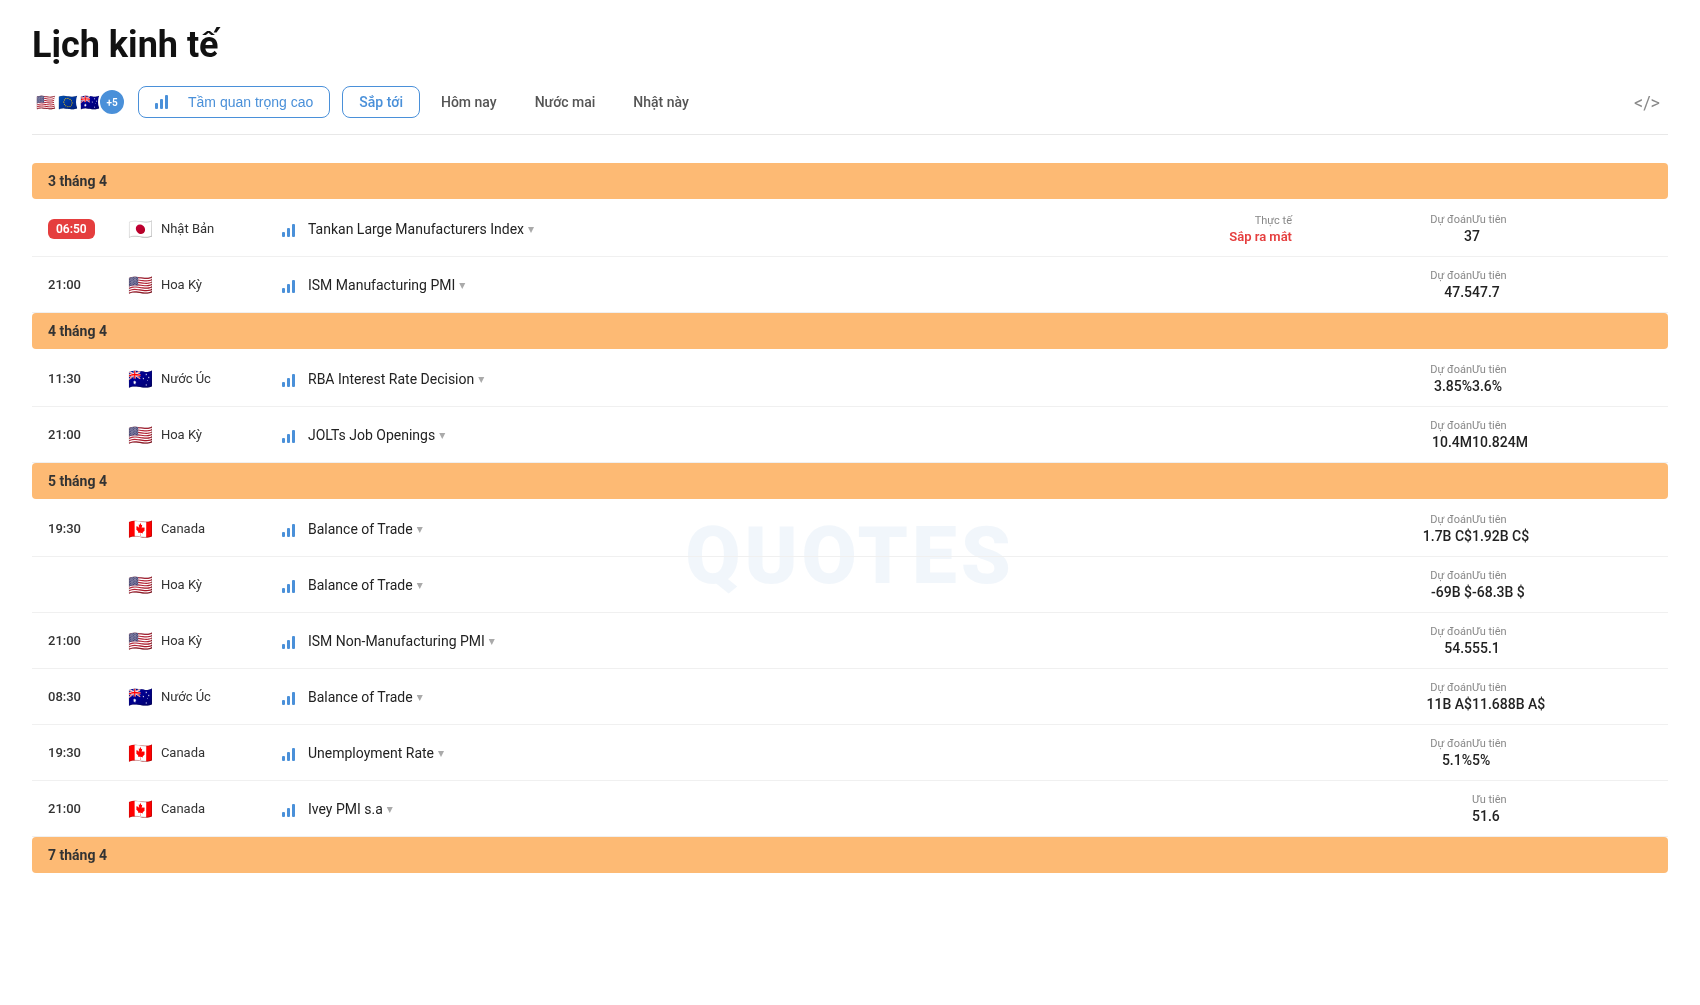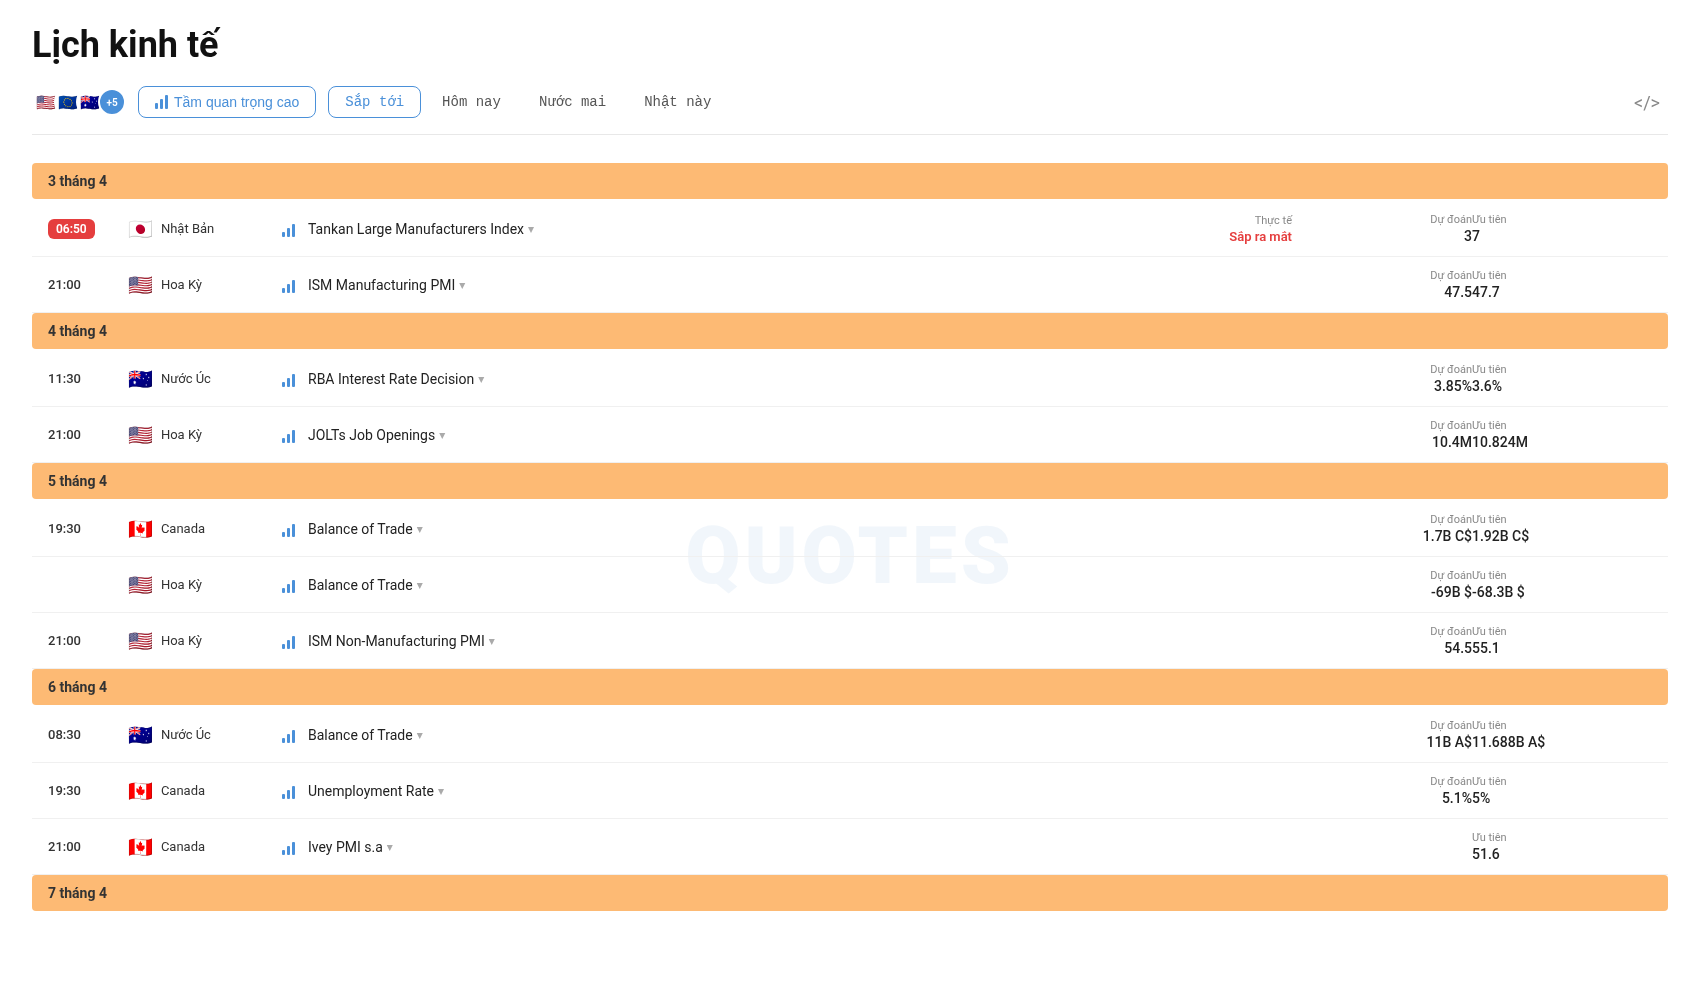--- a/index.html
+++ b/index.html
@@ -47,21 +47,21 @@
     .flag-circle:first-child { margin-left: 0; }
     .flag-more {
       background: #4a90d9;
       color: #fff;
       font-size: 10px;
       font-weight: 600;
     }
     .btn-importance {
       display: flex;
       align-items: center;
-      gap: 6px;
+      gap: 20px;
       padding: 7px 16px;
       border: 1.5px solid #4a90d9;
       border-radius: 8px;
       background: #fff;
       color: #4a90d9;
       font-size: 14px;
       font-weight: 500;
       cursor: pointer;
     }
     .btn-importance .bar-icon {
@@ -73,21 +73,20 @@
     .btn-importance .bar-icon span {
       display: block;
       width: 3px;
       background: #4a90d9;
       border-radius: 1px;
     }
     .nav-tabs {
       display: flex;
       align-items: center;
       gap: 4px;
-      font-family: Liberation Mono, monospace;
     }
     .nav-tab {
       padding: 7px 16px;
       border-radius: 8px;
       border: 1px solid transparent;
       font-size: 14px;
       cursor: pointer;
       font-weight: 500;
     }
     .nav-tab.active {
@@ -450,21 +449,20 @@
         <div class="col-actual"></div>
         <div class="col-forecast">
         <div class="label-small">Dự đoán</div>
         <div class="value-main">54.5</div>
       </div>
         <div class="col-priority">
         <div class="label-small">Ưu tiên</div>
         <div class="value-main">55.1</div>
       </div>
       </div>
-      <div class="section-header">6 tháng 4</div>
       <div class="event-row">
         <div class="col-time">08:30</div>
         <div class="col-country">
           <span class="flag-emoji">🇦🇺</span>
           <span>Nước Úc</span>
         </div>
         <div class="col-chart">
           <div class="chart-bars">
             <span style="height:5px"></span>
             <span style="height:9px"></span>

